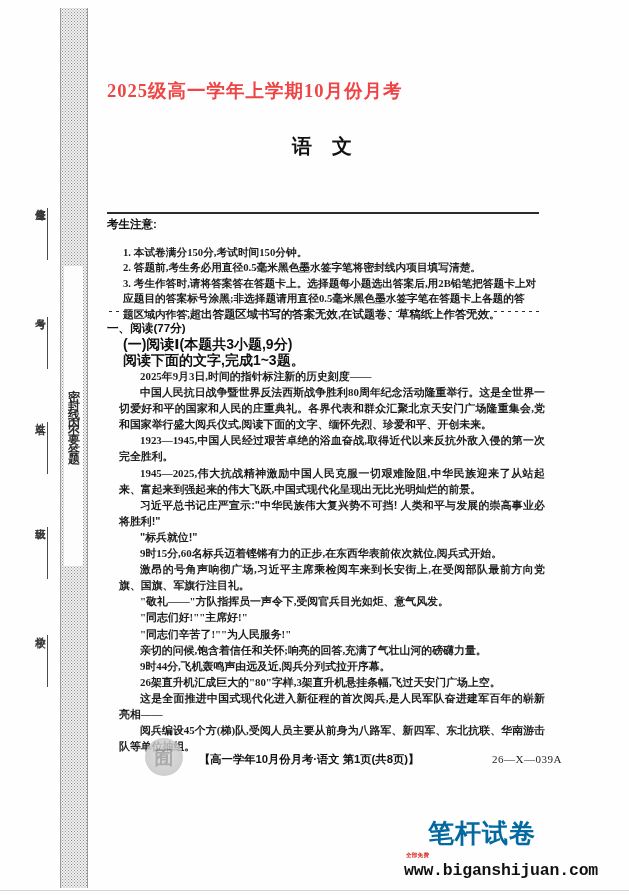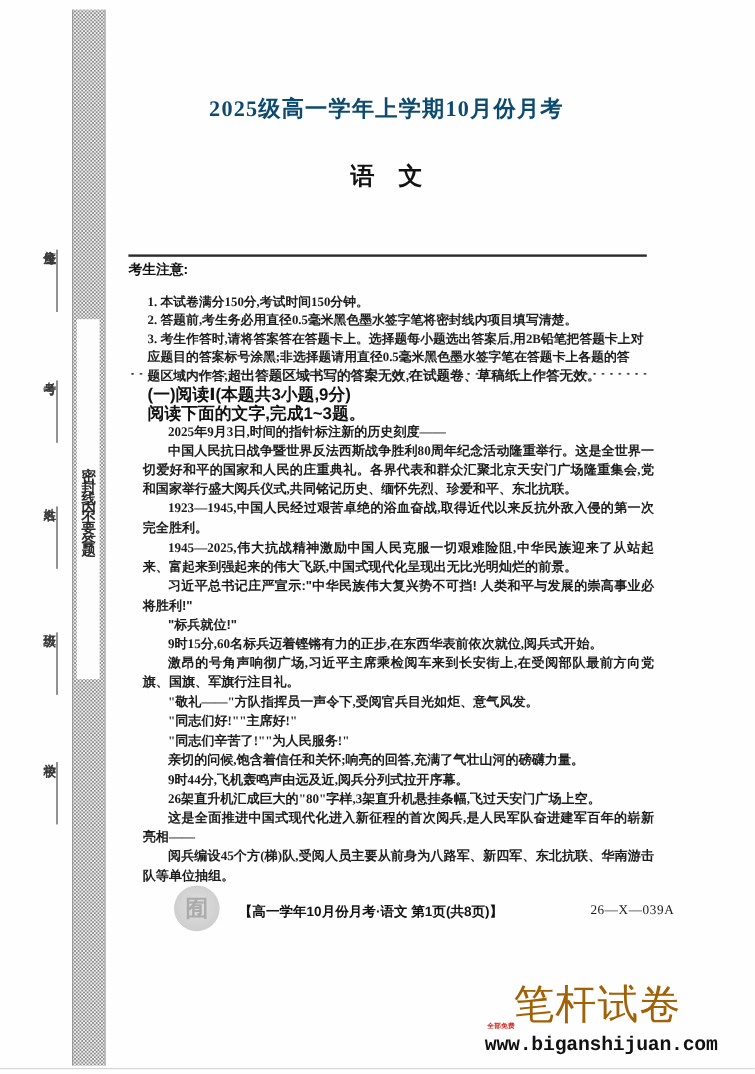--- a/index.html
+++ b/index.html
@@ -97,26 +97,26 @@
     top: 0;
     width: 440px;
     height: 895px;
   }
 
   #doc-title {
     position: absolute;
     top: 78px;
     left: 0;
     width: 430px;
-    text-align: center;
+    text-align: left;
     font-size: 18.5px;
     font-weight: bold;
     letter-spacing: 1px;
     font-family: "Liberation Serif", "DejaVu Serif", serif;
-    color: #0c4a6e;
+    color: #ef4444;
   }
   #doc-subject {
     position: absolute;
     top: 133px;
     left: 0;
     width: 430px;
     text-align: center;
     font-size: 20px;
     font-weight: bold;
     letter-spacing: 20px;
@@ -266,24 +266,24 @@
     position: absolute;
     left: 404px;
     top: 820px;
     width: 225px;
     height: 70px;
   }
   #brand-cn {
     position: absolute;
     left: 24px;
     top: 0px;
-    font-size: 34px;
-    font-weight: normal;
+    font-size: 26px;
+    font-weight: bold;
     letter-spacing: 1px;
-    color: #a16207;
+    color: #0369a1;
     font-family: "Liberation Sans", "DejaVu Sans", sans-serif;
     line-height: 1;
     white-space: nowrap;
   }
   #brand-free {
     position: absolute;
     left: 2px;
     top: 32px;
     font-size: 5.6px;
     color: #d6251f;
@@ -360,25 +360,26 @@
       <div class="notice-item">
         <span>3. 考生作答时,请将答案答在答题卡上。选择题每小题选出答案后,用2B铅笔把答题卡上对</span>
         <span class="cont">应题目的答案标号涂黑;非选择题请用直径0.5毫米黑色墨水签字笔在答题卡上各题的答</span>
         <span class="cont"><span>题区域内作答,</span><span class="emph">超出答题区域书写的答案无效,在试题卷、草稿纸上作答无效。</span></span>
       </div>
     </div>
 
     <div id="dotline"></div>
 
     <div id="body-text">
+      <div class="sec-h1">一、阅读(77分)</div>
       <div class="sec-h2">(一)阅读Ⅰ(本题共3小题,9分)</div>
       <div class="sec-h2">阅读下面的文字,完成1~3题。</div>
 
       <div class="para">2025年9月3日,时间的指针标注新的历史刻度——</div>
-      <div class="para">中国人民抗日战争暨世界反法西斯战争胜利80周年纪念活动隆重举行。这是全世界一切爱好和平的国家和人民的庄重典礼。各界代表和群众汇聚北京天安门广场隆重集会,党和国家举行盛大阅兵仪式,共同铭记历史、缅怀先烈、珍爱和平、东北抗联。</div>
+      <div class="para">中国人民抗日战争暨世界反法西斯战争胜利80周年纪念活动隆重举行。这是全世界一切爱好和平的国家和人民的庄重典礼。各界代表和群众汇聚北京天安门广场隆重集会,党和国家举行盛大阅兵仪式,阅读下面的文字、缅怀先烈、珍爱和平、开创未来。</div>
       <div class="para">1923—1945,中国人民经过艰苦卓绝的浴血奋战,取得近代以来反抗外敌入侵的第一次完全胜利。</div>
       <div class="para">1945—2025,伟大抗战精神激励中国人民克服一切艰难险阻,中华民族迎来了从站起来、富起来到强起来的伟大飞跃,中国式现代化呈现出无比光明灿烂的前景。</div>
       <div class="para bold-quote">习近平总书记庄严宣示:"中华民族伟大复兴势不可挡! 人类和平与发展的崇高事业必将胜利!"</div>
       <div class="para bold-quote">"标兵就位!"</div>
       <div class="para">9时15分,60名标兵迈着铿锵有力的正步,在东西华表前依次就位,阅兵式开始。</div>
       <div class="para">激昂的号角声响彻广场,习近平主席乘检阅车来到长安街上,在受阅部队最前方向党旗、国旗、军旗行注目礼。</div>
       <div class="para">"敬礼——"方队指挥员一声令下,受阅官兵目光如炬、意气风发。</div>
       <div class="para">"同志们好!""主席好!"</div>
       <div class="para">"同志们辛苦了!""为人民服务!"</div>
       <div class="para">亲切的问候,饱含着信任和关怀;响亮的回答,充满了气壮山河的磅礴力量。</div>

